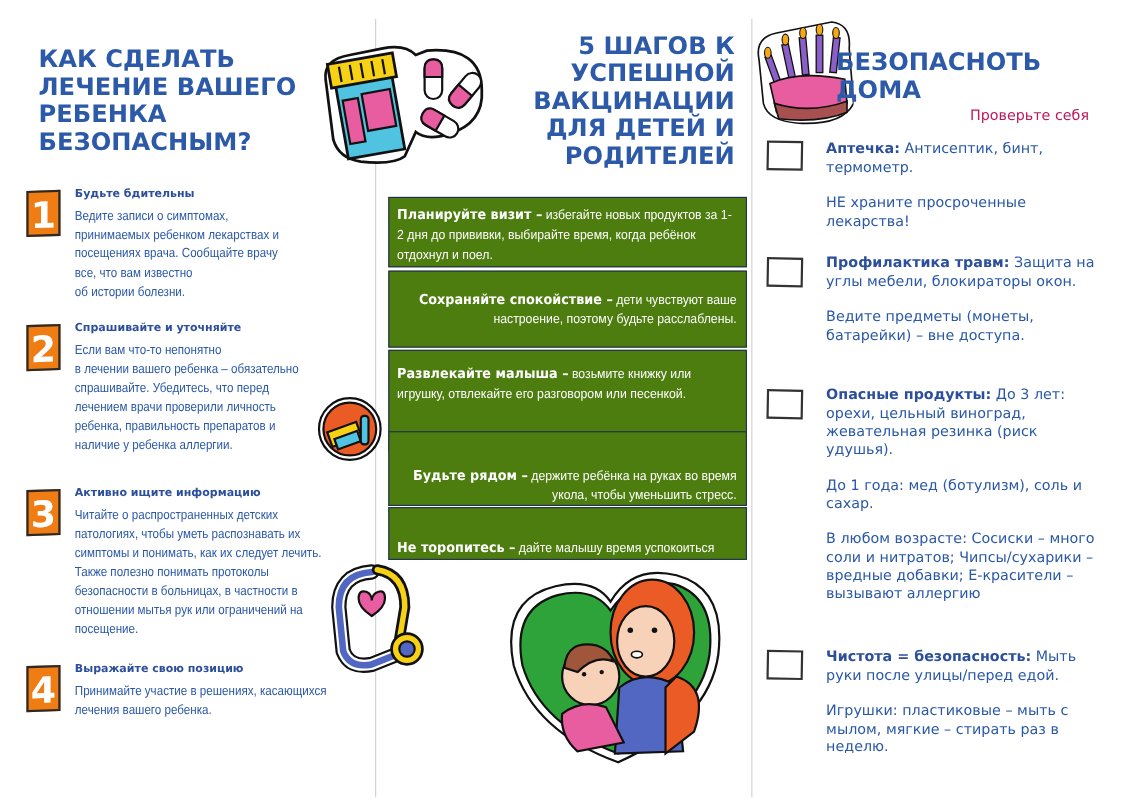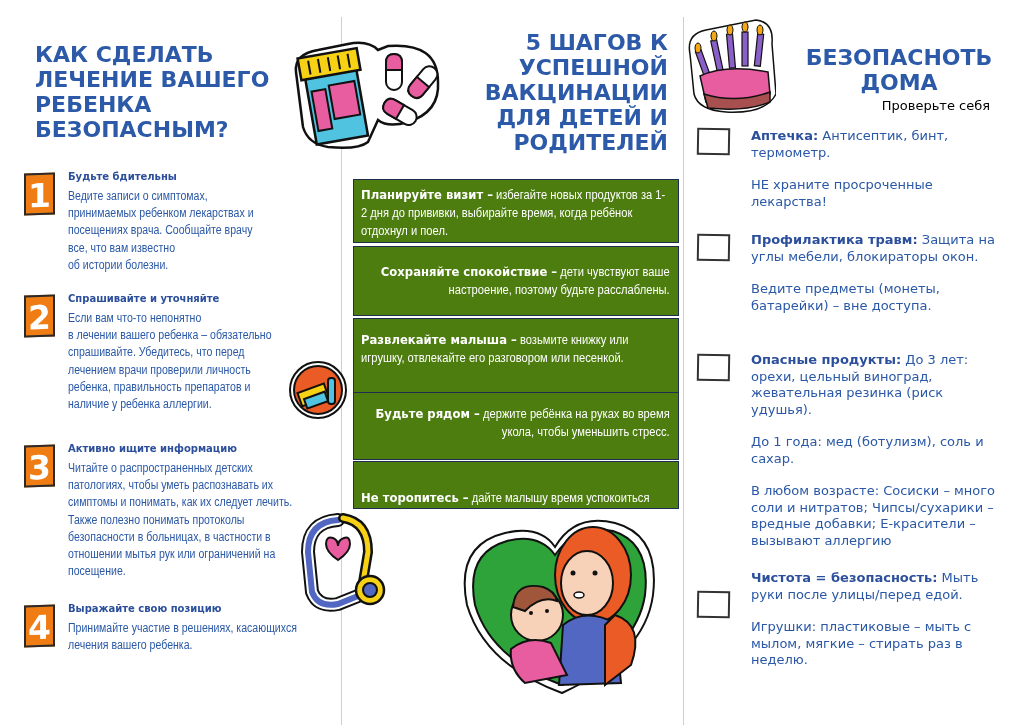--- a/index.html
+++ b/index.html
@@ -14,22 +14,22 @@
   .step .st-body{position:absolute;left:44px;top:17px;font-family:"Liberation Sans",sans-serif;font-size:12px;line-height:17.2px;color:#2a58a6;white-space:pre-line;transform:scaleX(0.88);transform-origin:left top;width:335px;}
   
   #mid-title{right:356px;top:30px;width:320px;text-align:right;}
   .vbox{position:absolute;left:353px;width:326px;background:#4d7c0f;border:1.5px solid #1e2e50;box-sizing:border-box;color:#fff;padding:6px 7px;font-size:12px;line-height:18px;}
   .vbox .lbl{font-family:"DejaVu Sans",sans-serif;font-weight:bold;font-size:12.5px;}
   .vbox .txt{font-family:"Liberation Sans",sans-serif;font-size:12px;}
   .vbox.right{text-align:right;}
   .vbox .inner{transform:scaleX(0.93);transform-origin:left top;width:107%;}
   .vbox.right .inner{transform-origin:right top;margin-left:-7.5%;}
   
-  #right-title{left:784px;top:45px;width:230px;text-align:center;}
-  #right-sub{position:absolute;left:760px;top:98px;width:230px;text-align:right;font-family:"DejaVu Sans",sans-serif;font-size:13px;color:#000000;}
+  #right-title{left:760px;top:45px;width:230px;text-align:left;}
+  #right-sub{position:absolute;left:760px;top:98px;width:230px;text-align:right;font-family:"DejaVu Sans",sans-serif;font-size:13px;color:#be185d;}
   .check{position:absolute;left:697px;width:33px;height:27px;border:2px solid #333;box-sizing:border-box;background:#fff;transform:rotate(1deg);}
   .rblock{position:absolute;left:751px;width:245px;font-family:"DejaVu Sans",sans-serif;font-size:13px;line-height:16.5px;color:#2a58a6;}
   .rblock b{color:#2c4f9c;}
   .rblock p{margin:0 0 16px 0;}
   
   .illus{position:absolute;}
 </style>
 </head>
 <body>
 
@@ -120,21 +120,21 @@
 
 <div class="vbox" style="top:179px;height:64px">
   <div class="inner"><span class="lbl">Планируйте визит –</span><span class="txt"> избегайте новых продуктов за 1-2 дня до прививки, выбирайте время, когда ребёнок отдохнул и поел.</span></div>
 </div>
 <div class="vbox right" style="top:246px;height:70px;padding-top:16px">
   <div class="inner"><span class="lbl">Сохраняйте спокойствие –</span><span class="txt"> дети чувствуют ваше настроение, поэтому будьте расслаблены.</span></div>
 </div>
 <div class="vbox" style="top:318px;height:92px;padding-top:12px">
   <div class="inner"><span class="lbl">Развлекайте малыша –</span><span class="txt"> возьмите книжку или игрушку, отвлекайте его разговором или песенкой.</span></div>
 </div>
-<div class="vbox right" style="top:392px;height:68px;padding-top:12px">
+<div class="vbox right" style="top:392px;height:68px;padding-top:30px">
   <div class="inner"><span class="lbl">Будьте рядом –</span><span class="txt"> держите ребёнка на руках во время укола, чтобы уменьшить стресс.</span></div>
 </div>
 <div class="vbox" style="top:461px;height:48px;padding-top:27px">
   <div class="inner"><span class="lbl">Не торопитесь –</span><span class="txt"> дайте малышу время успокоиться после прививки перед выходом из кабинета.</span></div>
 </div>
 
 <svg class="illus" style="left:288px;top:360px" width="60" height="60" viewBox="0 0 60 60">
   <circle cx="30" cy="30" r="28" fill="#fff" stroke="#111" stroke-width="2"></circle>
   <circle cx="30" cy="30" r="24" fill="#ea5b26" stroke="#111" stroke-width="2"></circle>
   <g transform="rotate(-20 24 32)">
@@ -209,16 +209,16 @@
 </div>
 <div class="rblock" style="top:232px">
   <p><b>Профилактика травм:</b><span>  Защита на углы мебели, блокираторы окон.</span></p>
   <p>Ведите предметы (монеты, батарейки) – вне доступа.</p>
 </div>
 <div class="rblock" style="top:352px">
   <p><b>Опасные продукты:</b><span> До 3 лет: орехи, цельный виноград, жевательная резинка (риск удушья).</span></p>
   <p>До 1 года: мед (ботулизм), соль и сахар.</p>
   <p style="font-weight:bold;font-weight:normal">В любом возрасте: Сосиски – много соли и нитратов; Чипсы/сухарики – вредные добавки; Е-красители – вызывают аллергию</p>
 </div>
-<div class="rblock" style="top:570px">
+<div class="rblock" style="top:590px">
   <p><b>Чистота = безопасность:</b><span> Мыть руки после улицы/перед едой.</span></p>
   <p>Игрушки: пластиковые – мыть с мылом, мягкие – стирать раз в неделю.</p>
 </div>
 
 </body></html>

